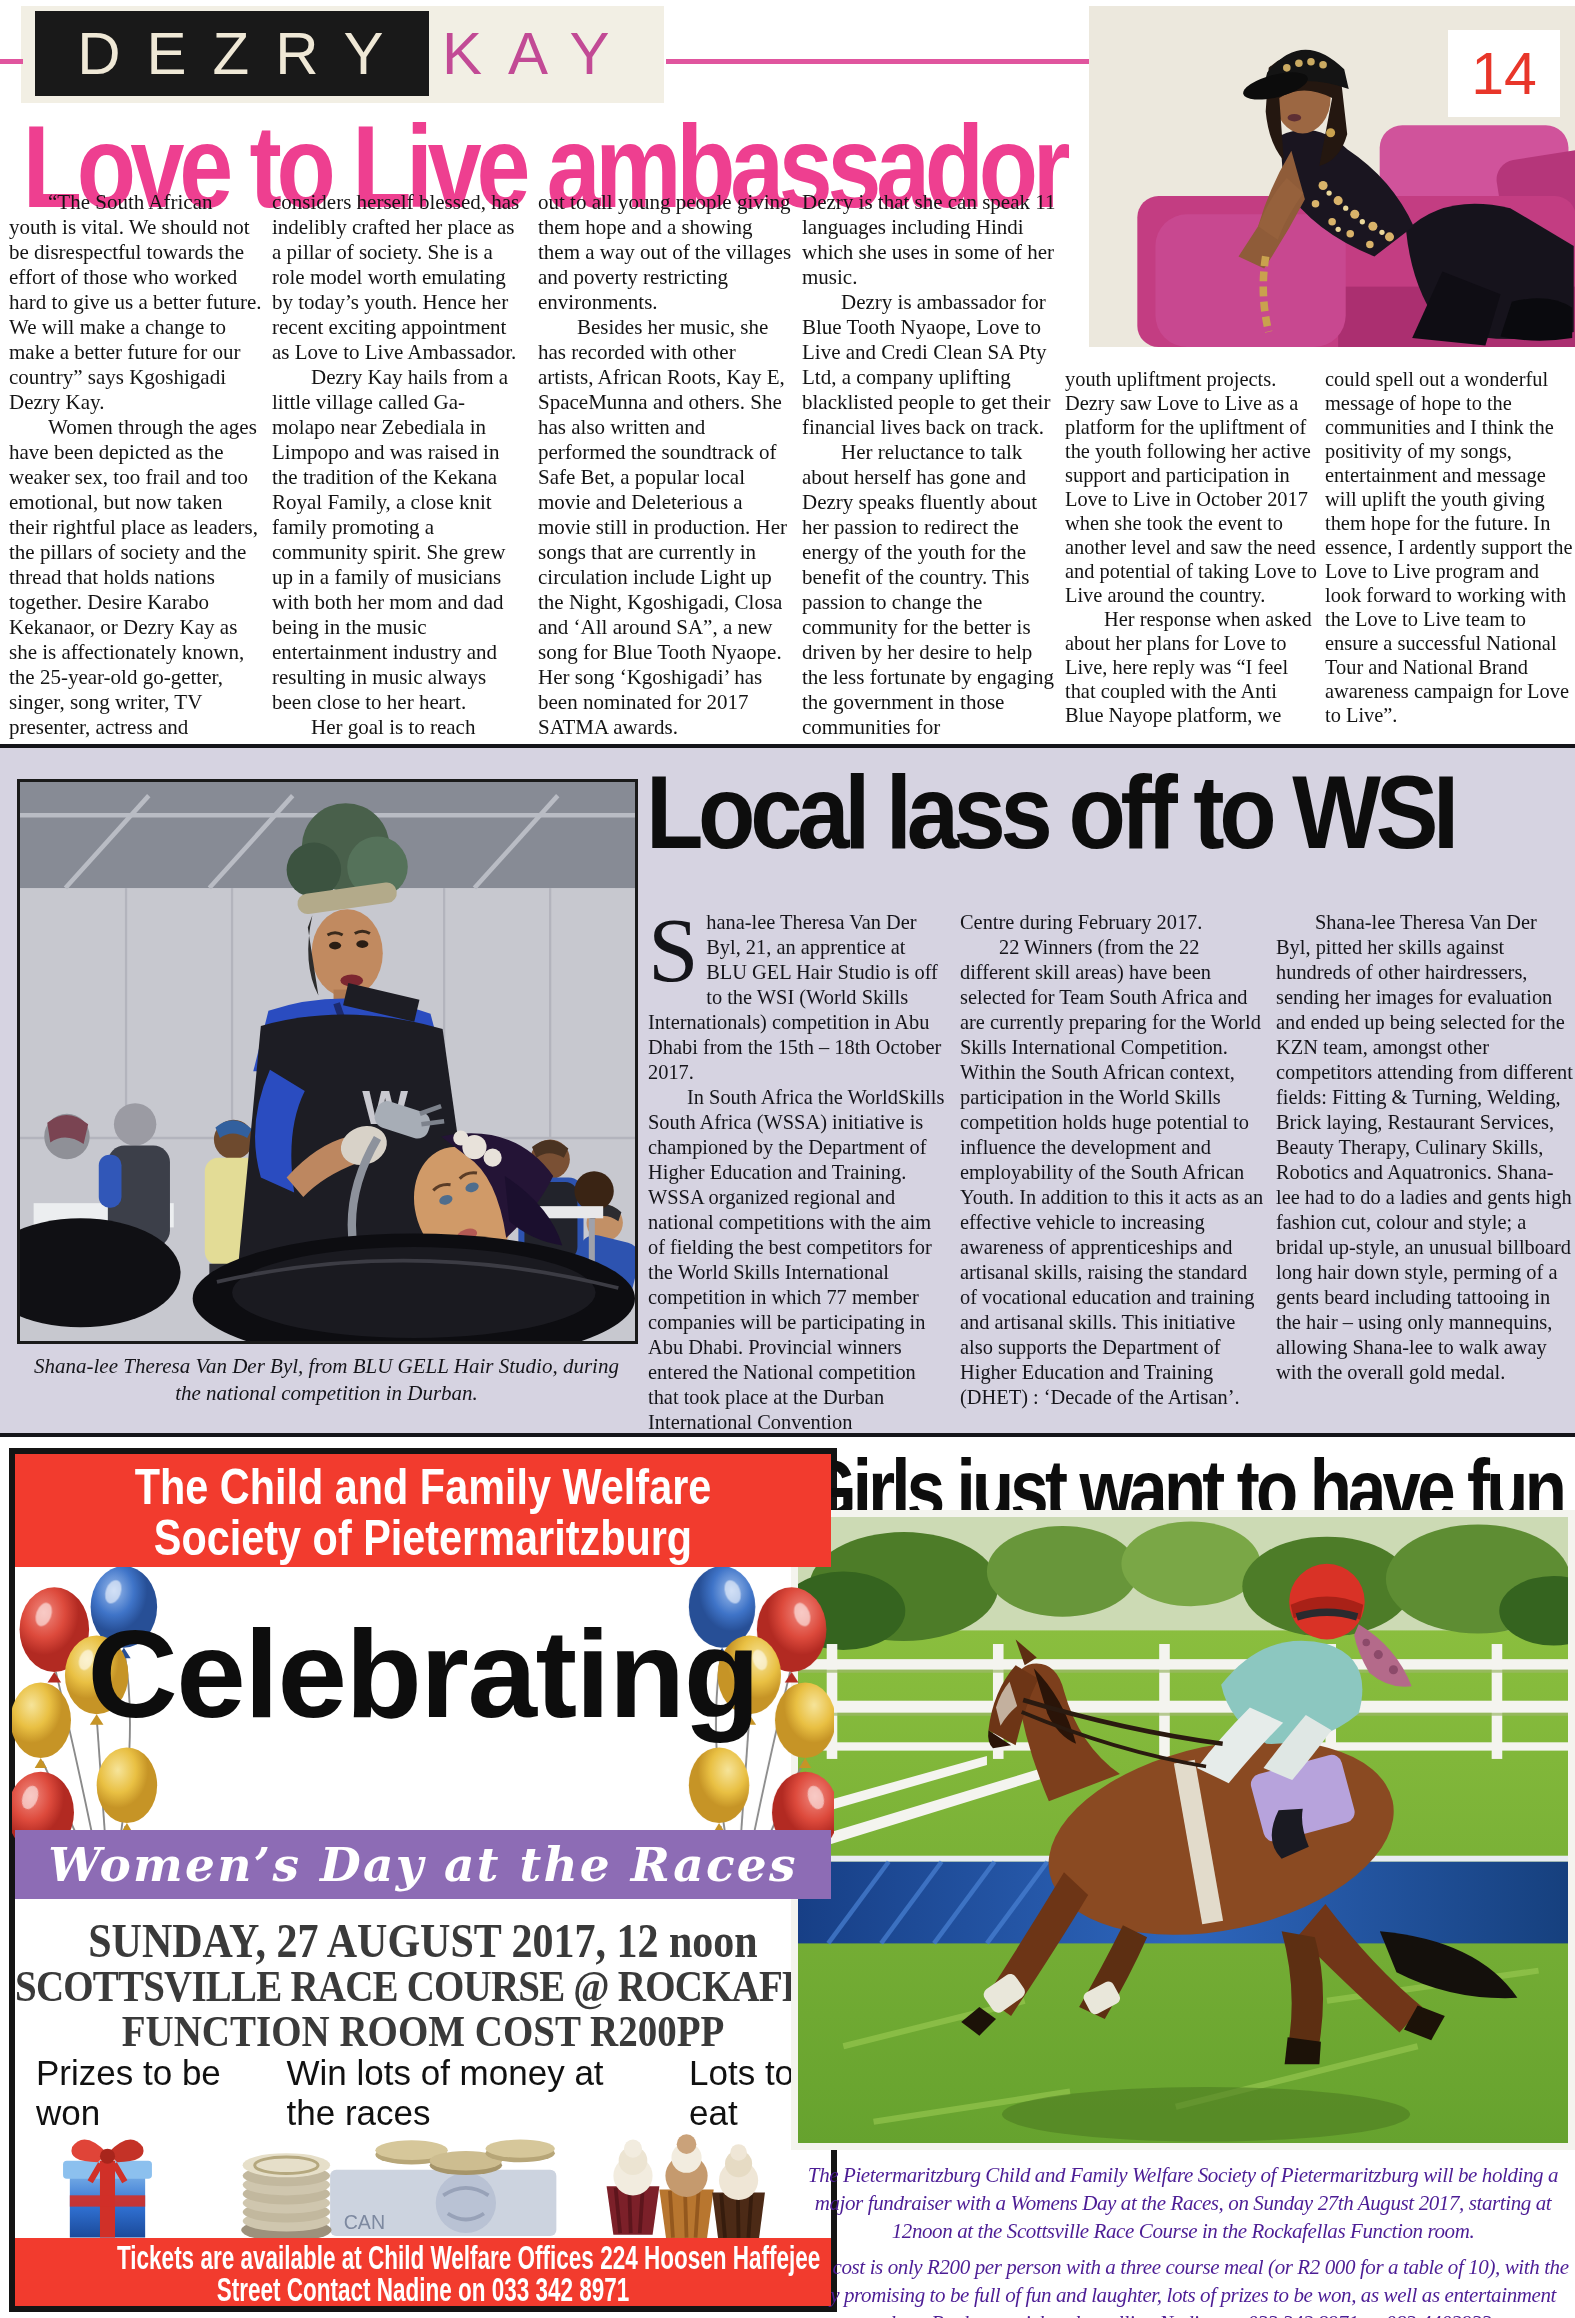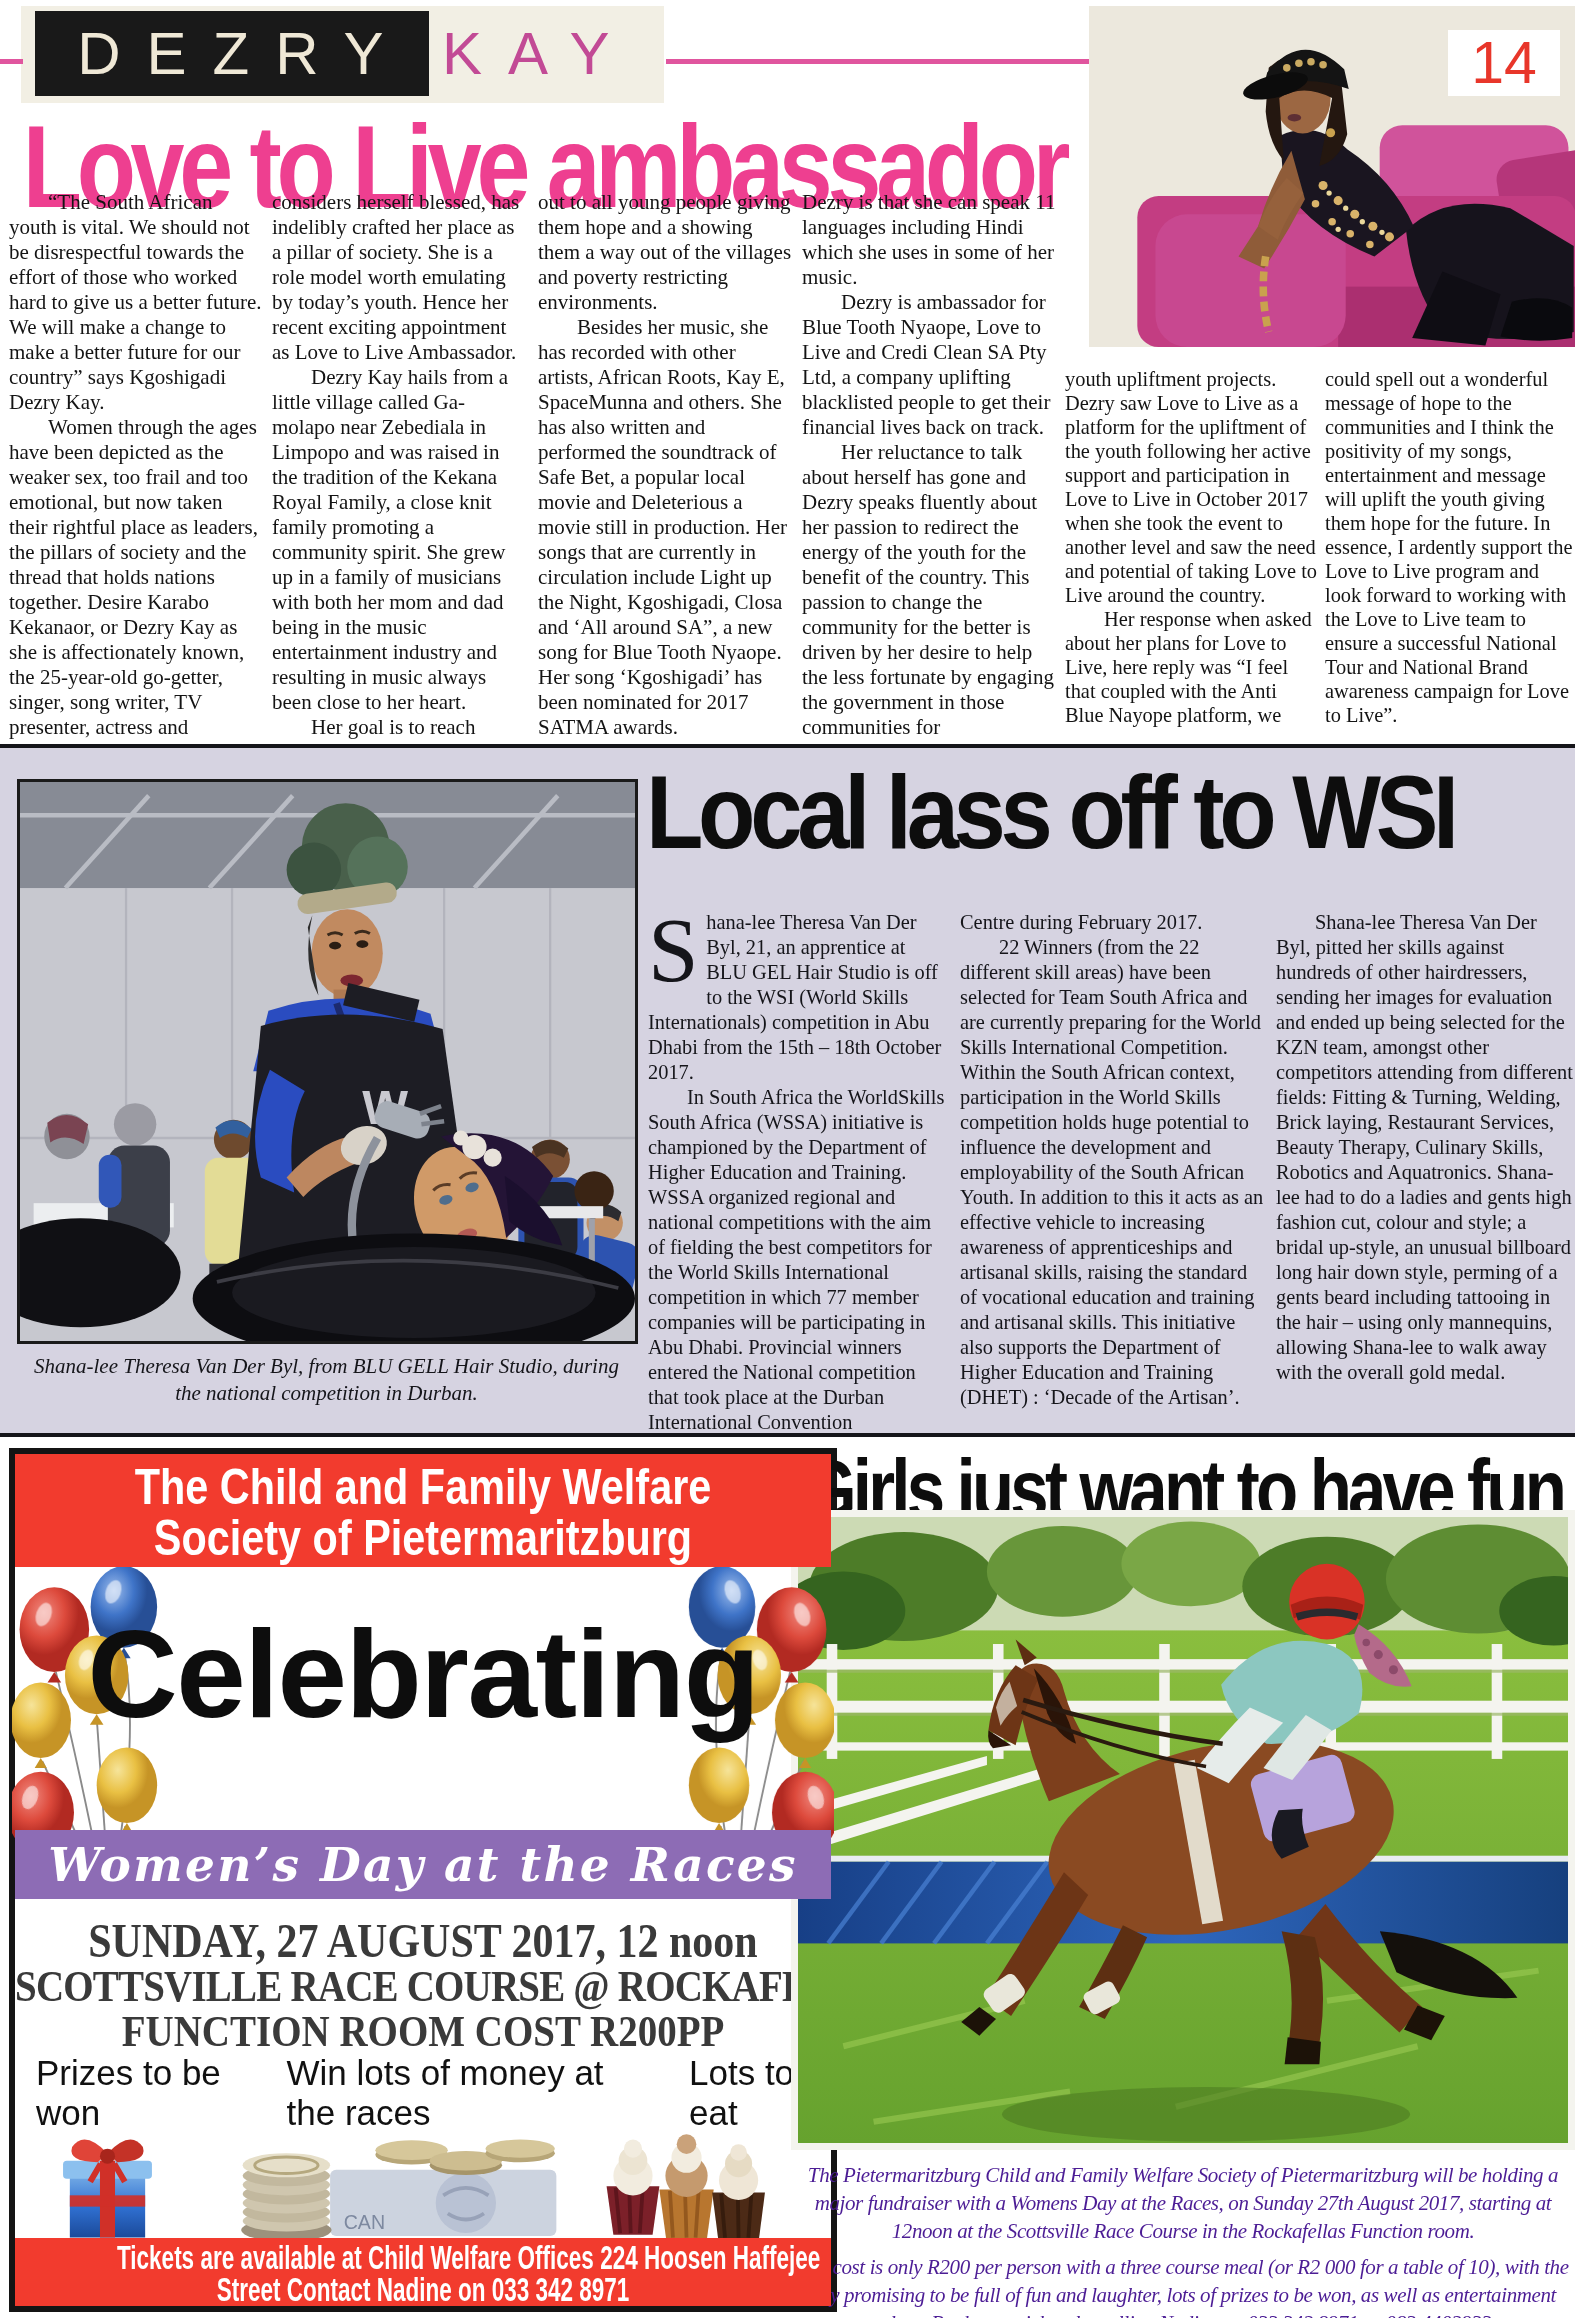--- a/index.html
+++ b/index.html
@@ -14,21 +14,21 @@
   
   .cream-box{position:absolute;left:21px;top:6px;width:643px;height:97px;background:#f2efe4;}
   .black-box{position:absolute;left:35px;top:10.6px;width:394px;height:85px;background:#191919;display:flex;align-items:center;justify-content:center;}
   .dezry-word{font-family:"Liberation Sans",sans-serif;color:#efe8d6;font-size:60px;font-weight:400;letter-spacing:26px;padding-left:22.7px;white-space:nowrap;}
   .kay-word{position:absolute;left:442px;top:10.6px;height:85px;display:flex;align-items:center;font-family:"Liberation Sans",sans-serif;color:var(--kay-pink,#c24a95);font-size:60px;letter-spacing:26px;white-space:nowrap;}
   .dash-left{position:absolute;left:0;top:59px;width:22.7px;height:5.3px;background:var(--line-pink,#e0559e);}
   .line-right{position:absolute;left:666px;top:59px;width:424px;height:5.3px;background:var(--line-pink,#e0559e);}
 
   .headline1{position:absolute;left:22.7px;top:100px;width:1065px;font-family:"Liberation Sans",sans-serif;font-weight:bold;font-size:97px;letter-spacing:-5.3px;color:var(--accent-pink,#ee3f90);white-space:nowrap;transform:scaleY(1.2);transform-origin:left top;}
 
-  .pagenum-box{position:absolute;left:1448px;top:30px;width:112px;height:66px;background:#ffffff;display:flex;align-items:center;justify-content:center;}
+  .pagenum-box{position:absolute;left:1448px;top:30px;width:112px;height:87px;background:#ffffff;display:flex;align-items:center;justify-content:center;}
   .pagenum-box span{font-family:"Liberation Sans",sans-serif;color:var(--pagenum-red,#e8362a);font-size:59px;}
 
   
   .col{position:absolute;font-size:21px;line-height:25px;color:var(--ink,#141414);overflow:hidden;}
   .col p{margin:0;}
   .col p.ind{text-indent:39px;}
   .c1{left:9px;top:190px;width:254px;height:556px;}
   .c2{left:272px;top:190px;width:254px;height:556px;}
   .c3{left:538px;top:190px;width:254px;height:556px;}
   .c4{left:802px;top:190px;width:257px;height:556px;}

